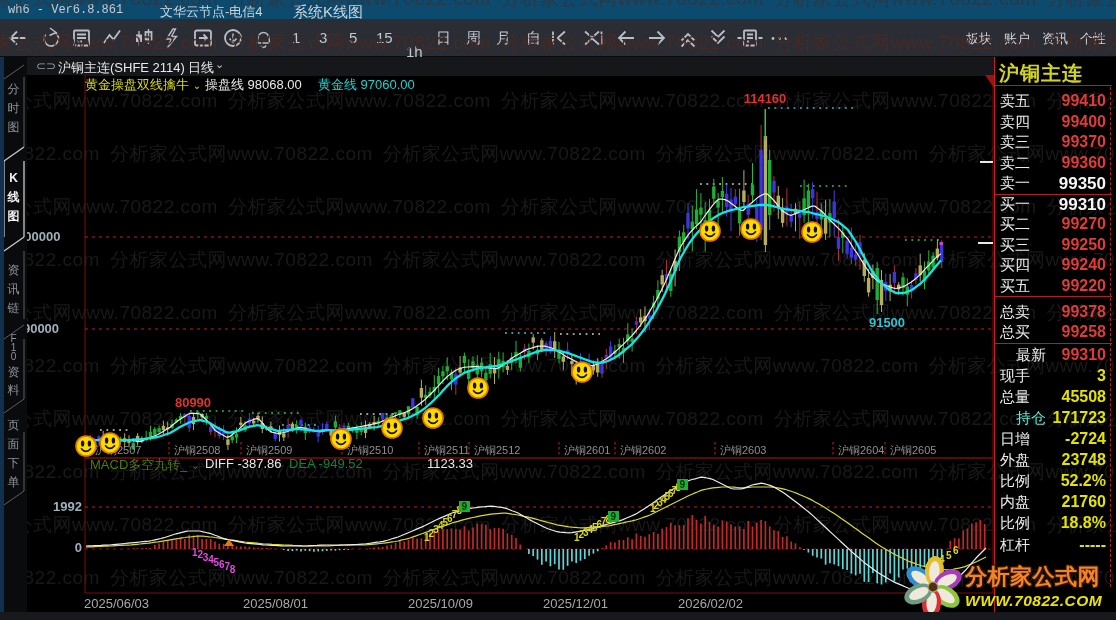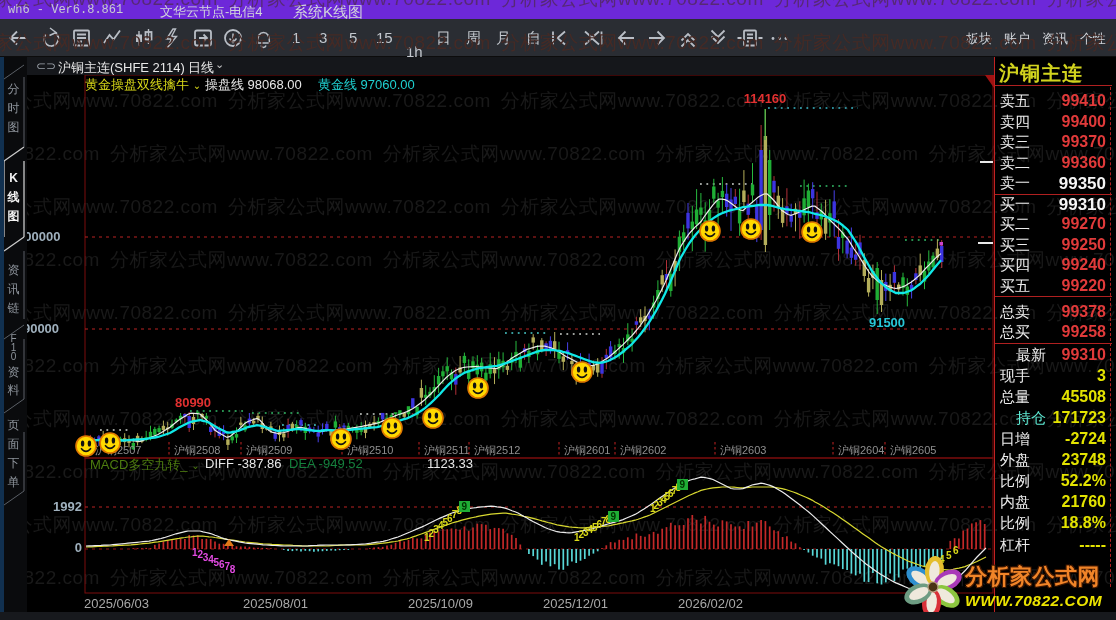--- a/index.html
+++ b/index.html
@@ -1,18 +1,18 @@
 <!DOCTYPE html>
 <html><head><meta charset="utf-8">
 <style>
 *{margin:0;padding:0;box-sizing:border-box}
 body{width:1116px;height:620px;background:#000;overflow:hidden;position:relative;font-family:'Liberation Sans',sans-serif}
 </style></head>
 <body>
-<div style="position:absolute;left:0;top:0;width:1116px;height:19px;background:#6d28d9;z-index:5">
+<div style="position:absolute;left:0;top:0;width:1116px;height:19px;background:#0c4a6e;z-index:5">
   <span style="position:absolute;left:8px;top:3px;color:#c9ccd1;font-size:12px;font-family:'Liberation Mono',monospace">wh6 - Ver6.8.861</span>
   <span style="position:absolute;left:160px;top:3px;color:#d2d5da;font-size:13px">文华云节点-电信4</span>
   <span style="position:absolute;left:293px;top:3px;color:#d2d5da;font-size:15px">系统K线图</span>
 </div>
 <div style="position:absolute;left:0;top:19px;width:1116px;height:38px;background:#2a2d33;border-bottom:1px solid #0c0c0c;z-index:5">
 <svg width="800" height="38" viewBox="0 0 800 38" style="position:absolute;left:0;top:0">
 <g stroke="#b9bec6" stroke-width="1.8" fill="none">
 <path d="M 26 19 L 11 19 M 17 12.5 L 10.5 19 L 17 25.5"></path>
 <path d="M 45.5 15.5 a 7.2 7.2 0 1 0 10 -1.5"></path>
         <path d="M 50 9 L 56 13.5 L 49.5 16.5" stroke-width="1.5"></path>

